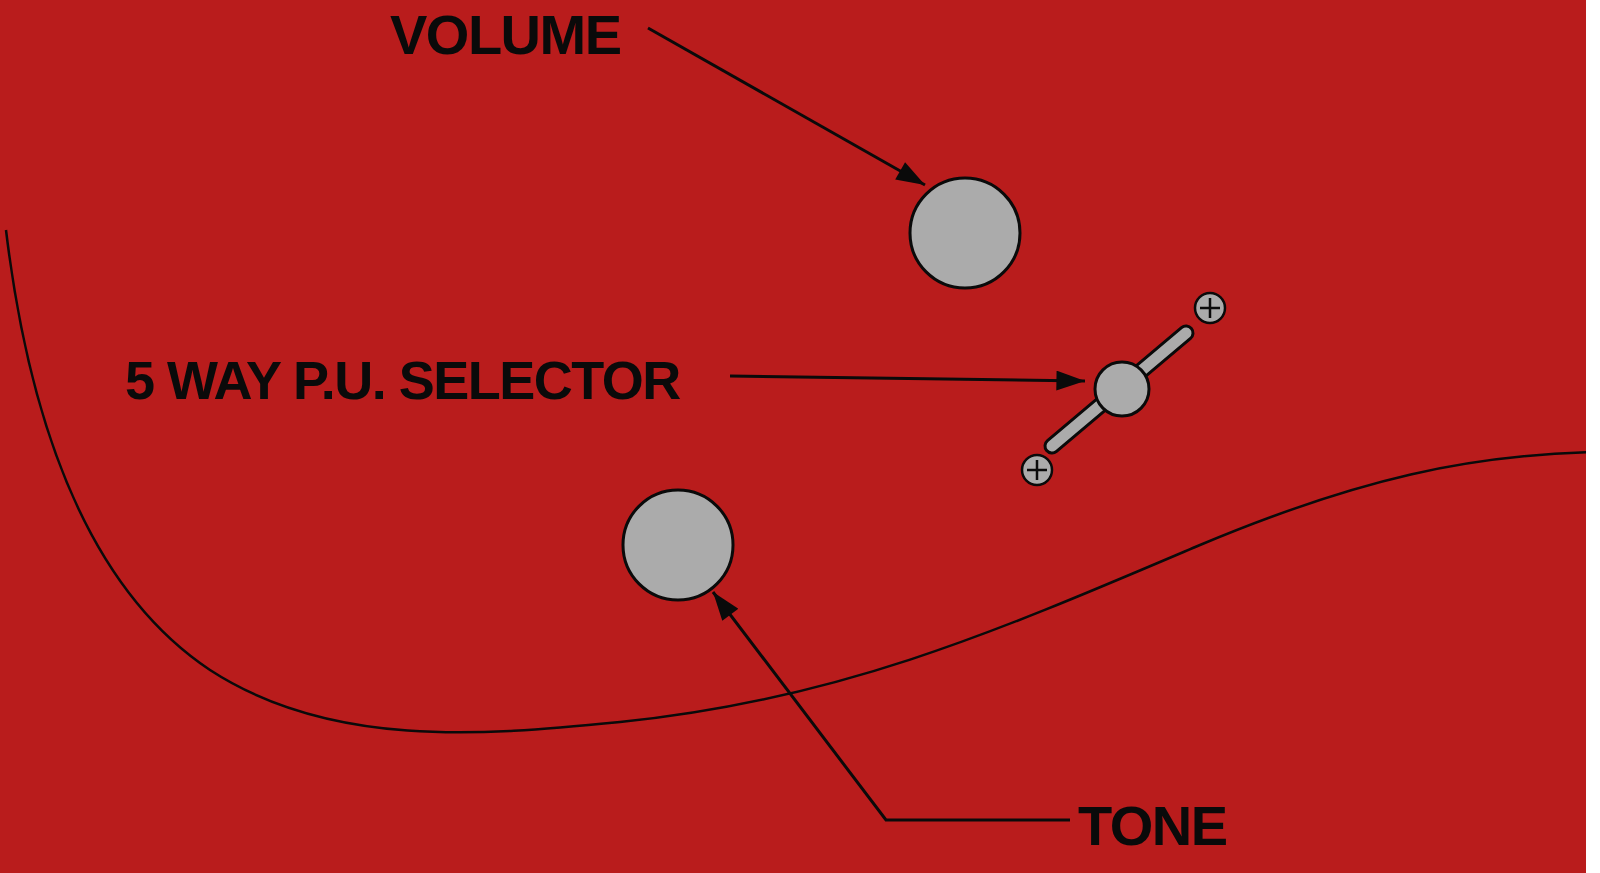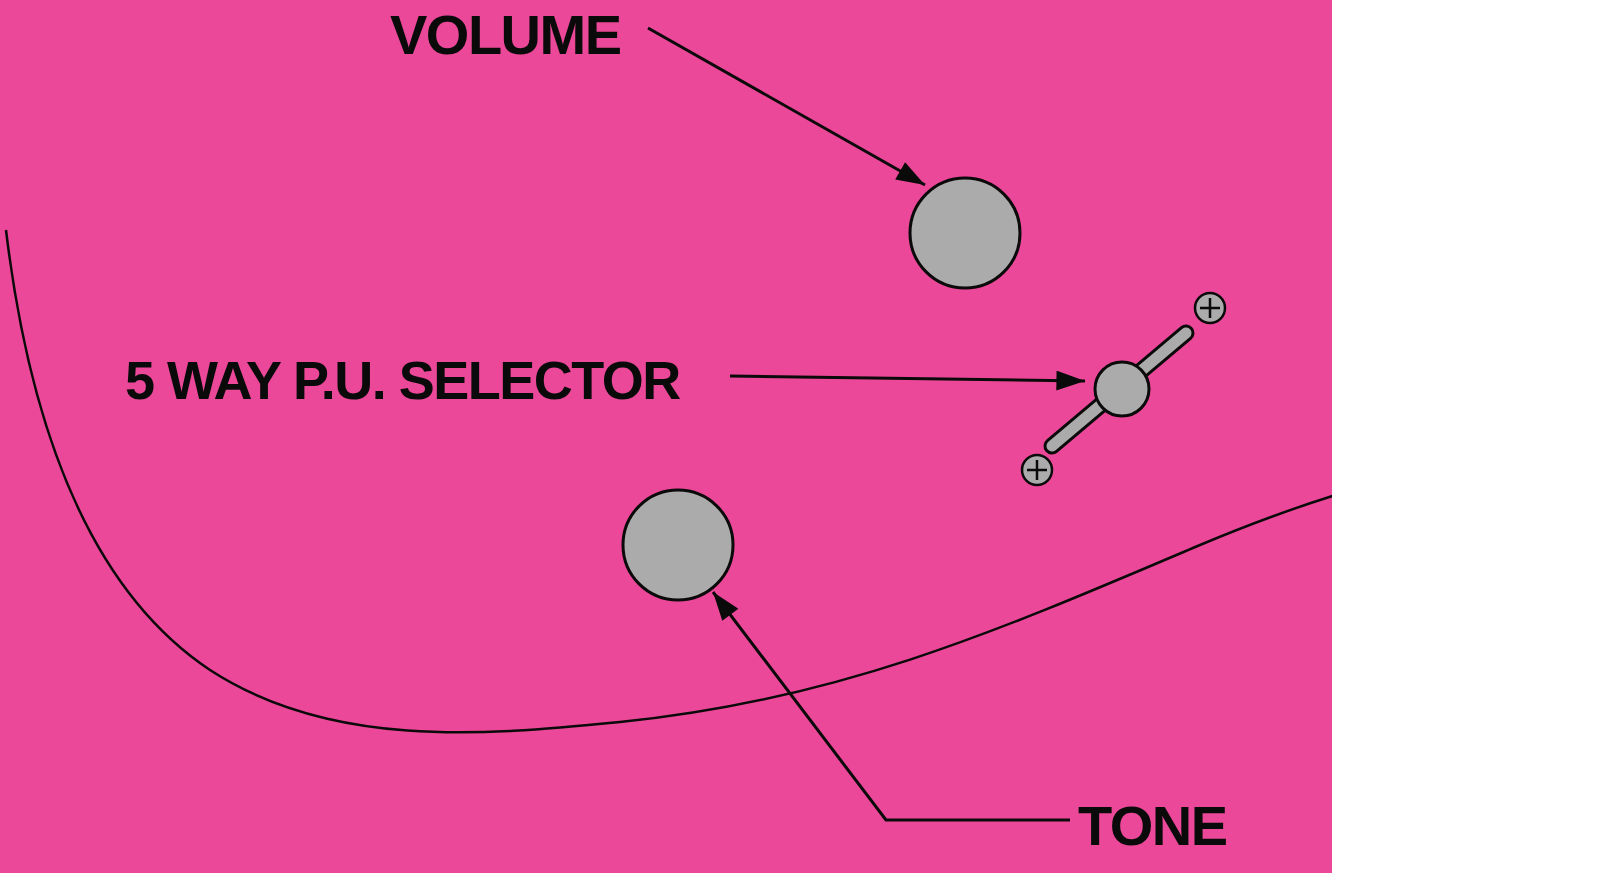--- a/index.html
+++ b/index.html
@@ -2,23 +2,23 @@
 <html><head>
 <meta charset="utf-8">
 <style>
   html, body {
     margin: 0;
     padding: 0;
     background: #ffffff;
   }
   .stage {
     position: relative;
-    width: 1332px;
+    width: 1586px;
     height: 873px;
-    background: #ec4899;
+    background: #b91c1c;
     overflow: hidden;
   }
   svg {
     display: block;
   }
   .diagram-label {
     font-family: "Liberation Sans", sans-serif;
     font-weight: bold;
     fill: #0a0a0a;
     letter-spacing: -1.5px;

